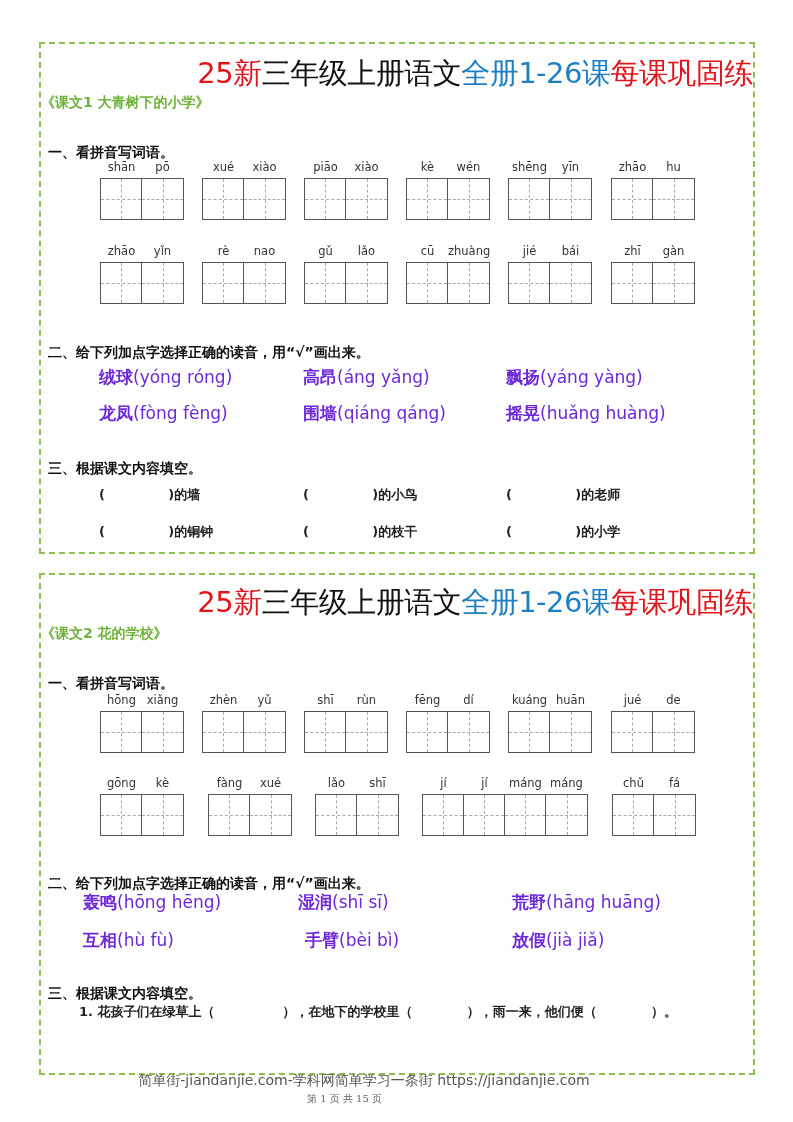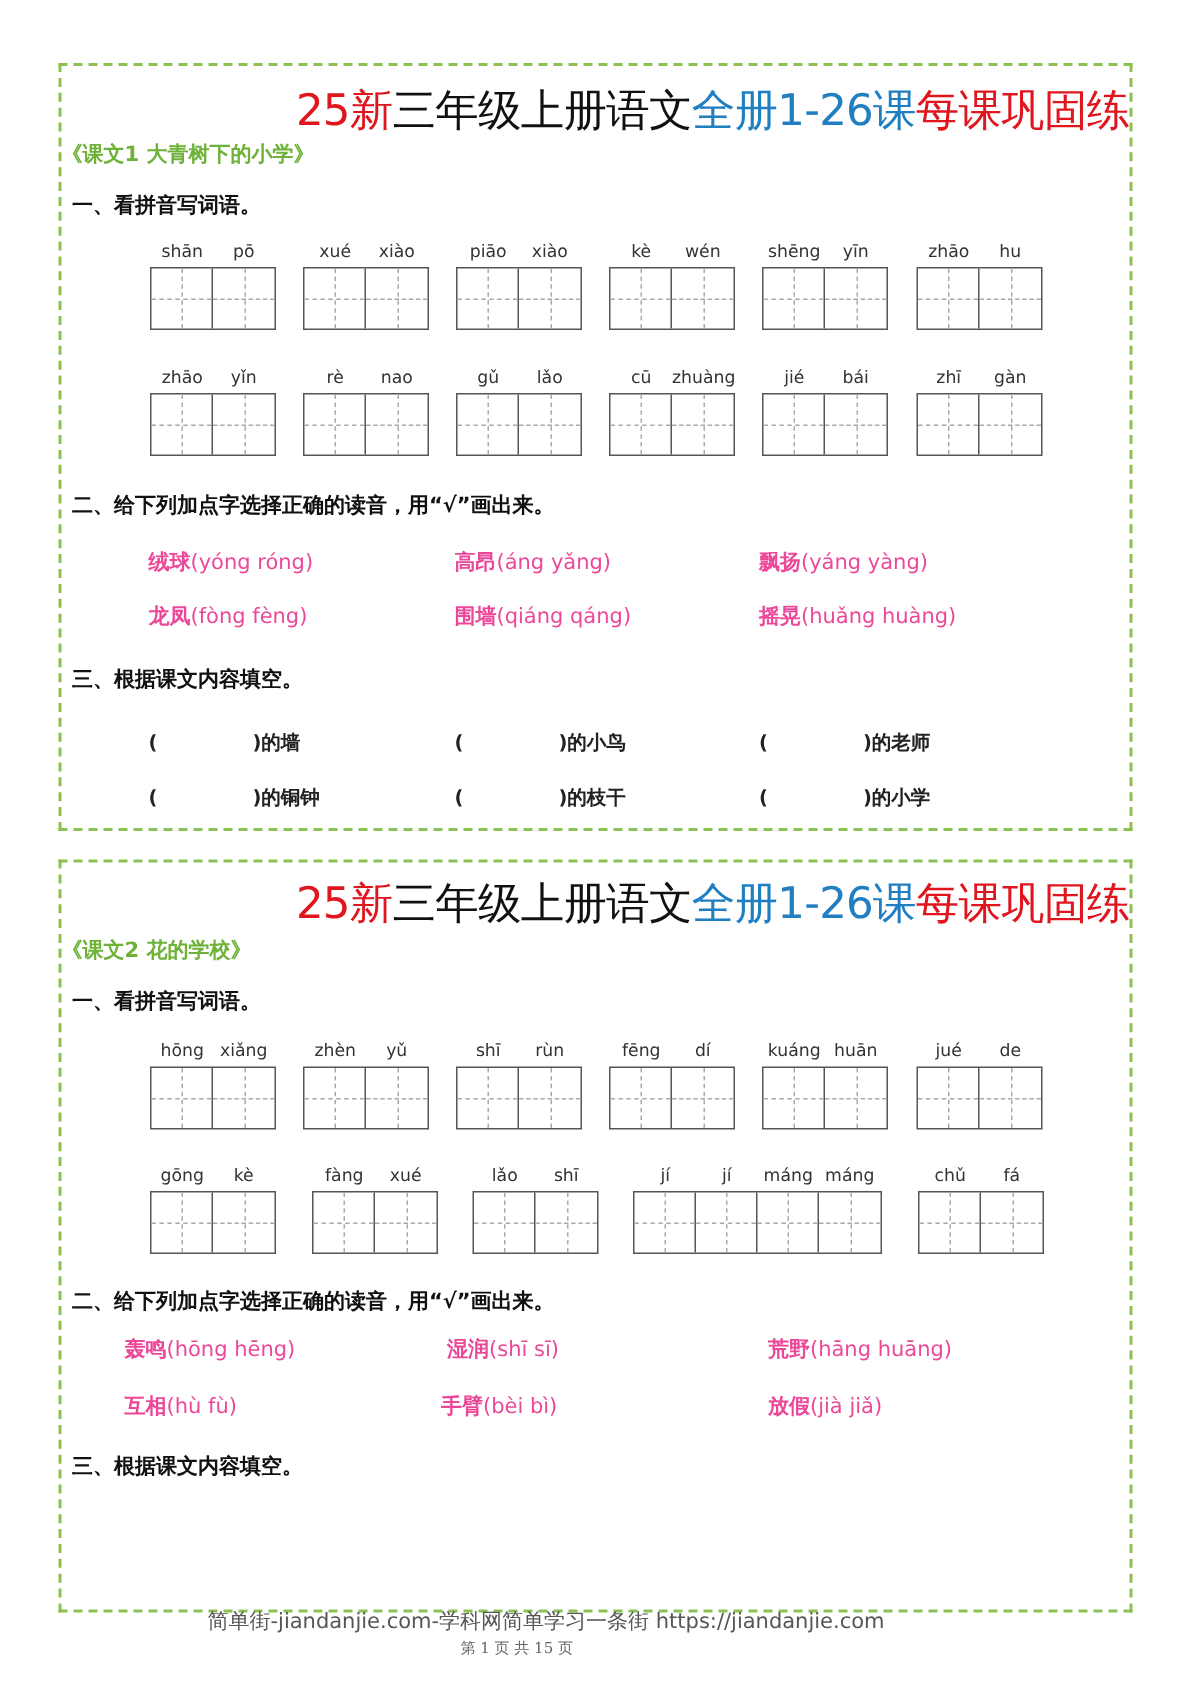--- a/index.html
+++ b/index.html
@@ -7,28 +7,28 @@
          font-family:"DejaVu Sans","Liberation Sans",sans-serif; color:#222; }
   .panel { position:absolute; left:39px; width:716px; border:2px dashed #8cc152; box-sizing:border-box; }
   .p1 { top:42px; height:512px; }
   .p2 { top:573px; height:502px; }
   .title { position:absolute; left:0; right:0; text-align:right; font-size:29px; white-space:nowrap; letter-spacing:-0.5px; }
   .p1 .title { top:10px; }
   .p2 .title { top:8px; }
   .red { color:#e0161e; } .blk { color:#111; } .blue { color:#1f7fc1; }
   .sub { position:absolute; left:0; right:0; text-align:left; color:#6fb23a; font-size:14px; font-weight:bold; }
   .p1 .sub { top:50px; } .p2 .sub { top:50px; }
-  .sec { position:absolute; left:7px; font-size:14px; font-weight:bold; color:#111; }
+  .sec { position:absolute; left:7px; font-size:14px; font-weight:bold; color:#111;margin-top:16px; }
   .wb { position:absolute; height:42px; display:flex; border:1.5px solid #555; box-sizing:border-box; }
   .cell { width:41px; height:100%; position:relative; box-sizing:border-box; border-right:1.5px solid #555; }
   .cell:last-child { border-right:none; }
   .cell::before { content:""; position:absolute; left:50%; top:0; bottom:0; border-left:1px dashed #aaa; }
   .cell::after { content:""; position:absolute; top:50%; left:0; right:0; border-top:1px dashed #aaa; }
   .py { position:absolute; top:-19px; width:41px; text-align:center; font-size:11.5px; color:#333; font-family:"DejaVu Sans",sans-serif; }
-  .item { position:absolute; font-size:14px; color:#ec4899; white-space:nowrap; }
+  .item { position:absolute; font-size:17px; color:#6d28d9; white-space:nowrap; }
   .item .w { font-weight:bold; }
   .fill { position:absolute; font-size:13px; font-weight:bold; color:#222; white-space:pre; }
   .footer { position:absolute; top:1072px; left:0; width:728px; text-align:center; font-size:14px; color:#555; }
   .page { position:absolute; top:1092px; left:0; width:689px; text-align:center; font-size:10px; color:#666; font-family:"DejaVu Serif",serif; }
 </style>
 </head>
 <body>
 
 <div class="panel p1">
   <div class="title">
@@ -253,20 +253,21 @@
       <div class="cell">
         <div class="py">fá</div>
       </div>
     </div>
 
   <div class="sec" style="top:284px">二、给下列加点字选择正确的读音，用“√”画出来。</div>
   <div class="item" style="left:42px;top:316px"><span class="w">轰鸣</span><span>(hōng   hēng)</span></div>
   <div class="item" style="left:257px;top:316px"><span class="w">湿润</span><span>(shī   sī)</span></div>
   <div class="item" style="left:471px;top:316px"><span class="w">荒野</span><span>(hāng   huāng)</span></div>
   <div class="item" style="left:42px;top:354px"><span class="w">互相</span><span>(hù   fù)</span></div>
-  <div class="item" style="left:253px;top:354px"><span class="w">手臂</span><span>(bèi   bì)</span></div>
+  <div class="item" style="left:264px;top:354px"><span class="w">手臂</span><span>(bèi   bì)</span></div>
   <div class="item" style="left:471px;top:354px"><span class="w">放假</span><span>(jià   jiǎ)</span></div>
 
   <div class="sec" style="top:394px">三、根据课文内容填空。</div>
+  <div class="fill" style="left:38px;top:428px">1. 花孩子们在绿草上（               ），在地下的学校里（            ），雨一来，他们便（            ）。</div>
 </div>
 
 <div class="footer">简单街-jiandanjie.com-学科网简单学习一条街 https://jiandanjie.com</div>
 <div class="page">第 1 页 共 15 页</div>
 
 </body></html>

